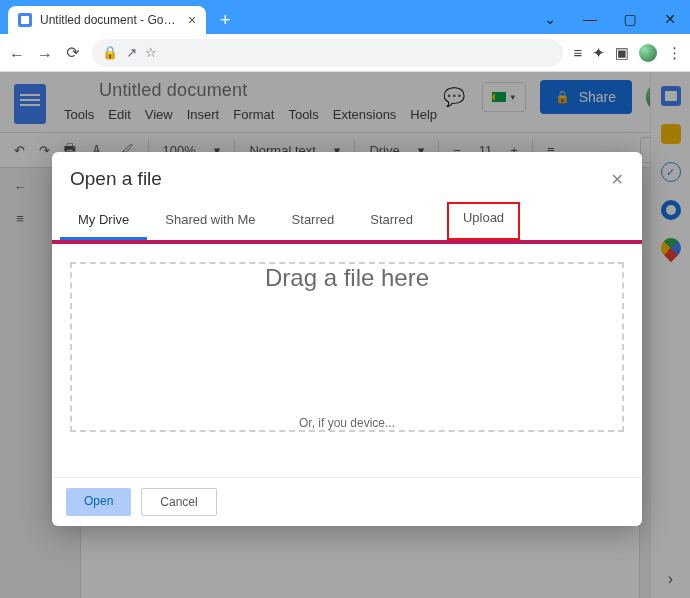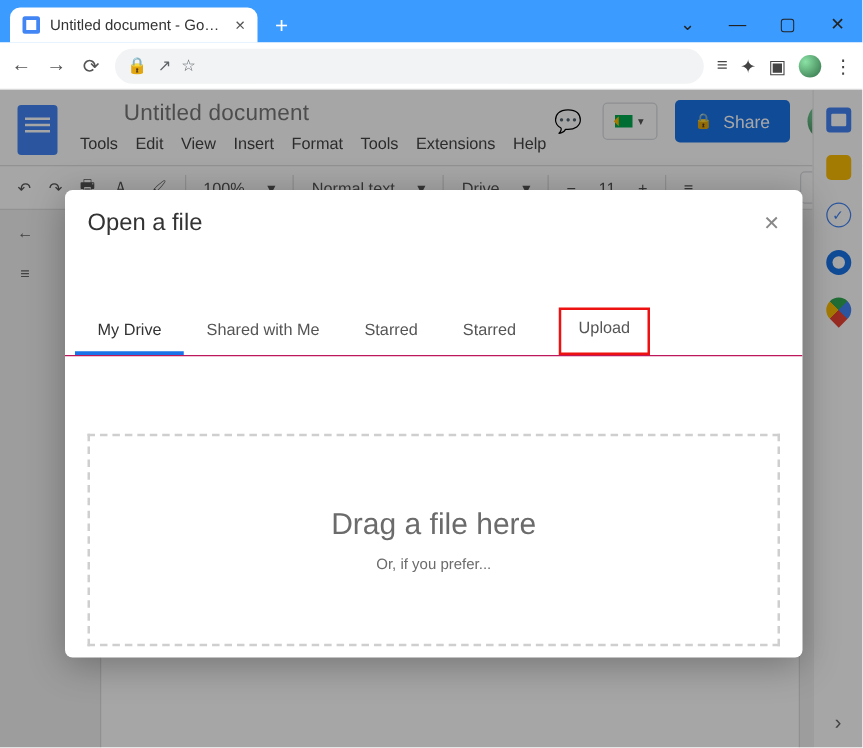--- a/index.html
+++ b/index.html
@@ -58,36 +58,36 @@
   .keep{background:#fbbc04;border-radius:4px;} 
   .tasks{background:#fff;border:1px solid #4285f4;border-radius:50%;position:relative;} .tasks::after{content:"✓";color:#4285f4;font-size:11px;position:absolute;inset:0;display:flex;align-items:center;justify-content:center;}
   .contacts{background:#1a73e8;border-radius:50%;position:relative;} .contacts::after{content:"";position:absolute;inset:5px;background:#fff;border-radius:50%;}
   .maps{background:conic-gradient(#34a853 0 25%, #4285f4 0 50%, #ea4335 0 75%, #fbbc04 0);border-radius:50% 50% 50% 0;transform:rotate(-45deg);} 
   .rail-chevron{margin-top:auto;margin-bottom:10px;color:#666;font-size:16px;}
 
   
   .scrim{position:absolute;inset:0;background:rgba(0,0,0,.35);}
 
   
-  .modal{position:absolute;left:52px;top:80px;width:590px;height:374px;background:#fff;border-radius:6px;box-shadow:0 6px 30px rgba(0,0,0,.3);display:flex;flex-direction:column;overflow:hidden;gap:44px;}
+  .modal{position:absolute;left:52px;top:80px;width:590px;height:374px;background:#fff;border-radius:6px;box-shadow:0 6px 30px rgba(0,0,0,.3);display:flex;flex-direction:column;overflow:hidden;}
   .modal-header{padding:16px 18px 8px 18px;display:flex;align-items:center;}
   .modal-title{font-size:19px;color:#333;}
   .modal-close{margin-left:auto;color:#888;font-size:16px;}
-  .tabs-row{display:flex;gap:0;padding:6px 8px 0 8px;border-bottom:1px solid #be185d;}
+  .tabs-row{display:flex;gap:0;padding:6px 8px 0 8px;border-bottom:4px solid #be185d;}
   .ftab{padding:8px 18px 10px;color:#555;font-size:13px;cursor:pointer;border-bottom:3px solid transparent;}
   .ftab.active{color:#333;border-bottom-color:#1a73e8;}
   .ftab.highlight{border:2px solid #e11;margin-top:-2px;padding:6px 14px 6px;margin-left:16px;}
   .dropzone-wrap{flex:1;padding:18px 18px 12px;}
-  .dropzone{border:2px dashed #cfcfcf;height:170px;display:flex;flex-direction:column;align-items:center;justify-content:center;gap:10px;}
+  .dropzone{border:2px dashed #cfcfcf;height:170px;display:flex;flex-direction:column;align-items:center;justify-content:space-between;gap:10px;}
   .dz-headline{font-size:24px;color:#6b6b6b;}
   .dz-sub{font-size:12px;color:#6b6b6b;}
   .dz-btn{background:#3a80ea;border:3px solid #a9c6f5;color:#fff;font-size:12px;font-weight:600;padding:5px 10px;}
   .modal-footer{border-top:1px solid #eee;padding:10px 14px;display:flex;gap:10px;}
   .foot-btn{padding:6px 18px;font-size:12px;border-radius:2px;}
-  .open-btn{background:#aecbfa;color:#a21caf;}
+  .open-btn{background:#aecbfa;color:#0369a1;}
   .cancel-btn{background:#fff;border:1px solid #ccc;color:#555;}
 
   
   [data-interactable="true"]{cursor:pointer;}
 </style>
 </head>
 <body>
 
 <div class="chrome-titlebar" data-interactable="false">
   <div class="tab" data-interactable="true">
@@ -215,21 +215,21 @@
     <div class="tabs-row" data-interactable="false">
       <div class="ftab active" data-interactable="true">My Drive</div>
       <div class="ftab" data-interactable="true">Shared with Me</div>
       <div class="ftab" data-interactable="true">Starred</div>
       <div class="ftab" data-interactable="true">Starred</div>
       <div class="ftab highlight" data-interactable="true">Upload</div>
     </div>
     <div class="dropzone-wrap" data-interactable="false">
       <div class="dropzone" data-interactable="true">
         <div class="dz-headline" data-interactable="false">Drag a file here</div>
-        <div class="dz-sub" data-interactable="false">Or, if you prefer...</div>
+        <div class="dz-sub" data-interactable="false">Or, if you device...</div>
       </div>
     </div>
     <div class="modal-footer" data-interactable="false">
       <div class="foot-btn open-btn" data-interactable="true">Open</div>
       <div class="foot-btn cancel-btn" data-interactable="true">Cancel</div>
     </div>
   </div>
 
 </div>
 

